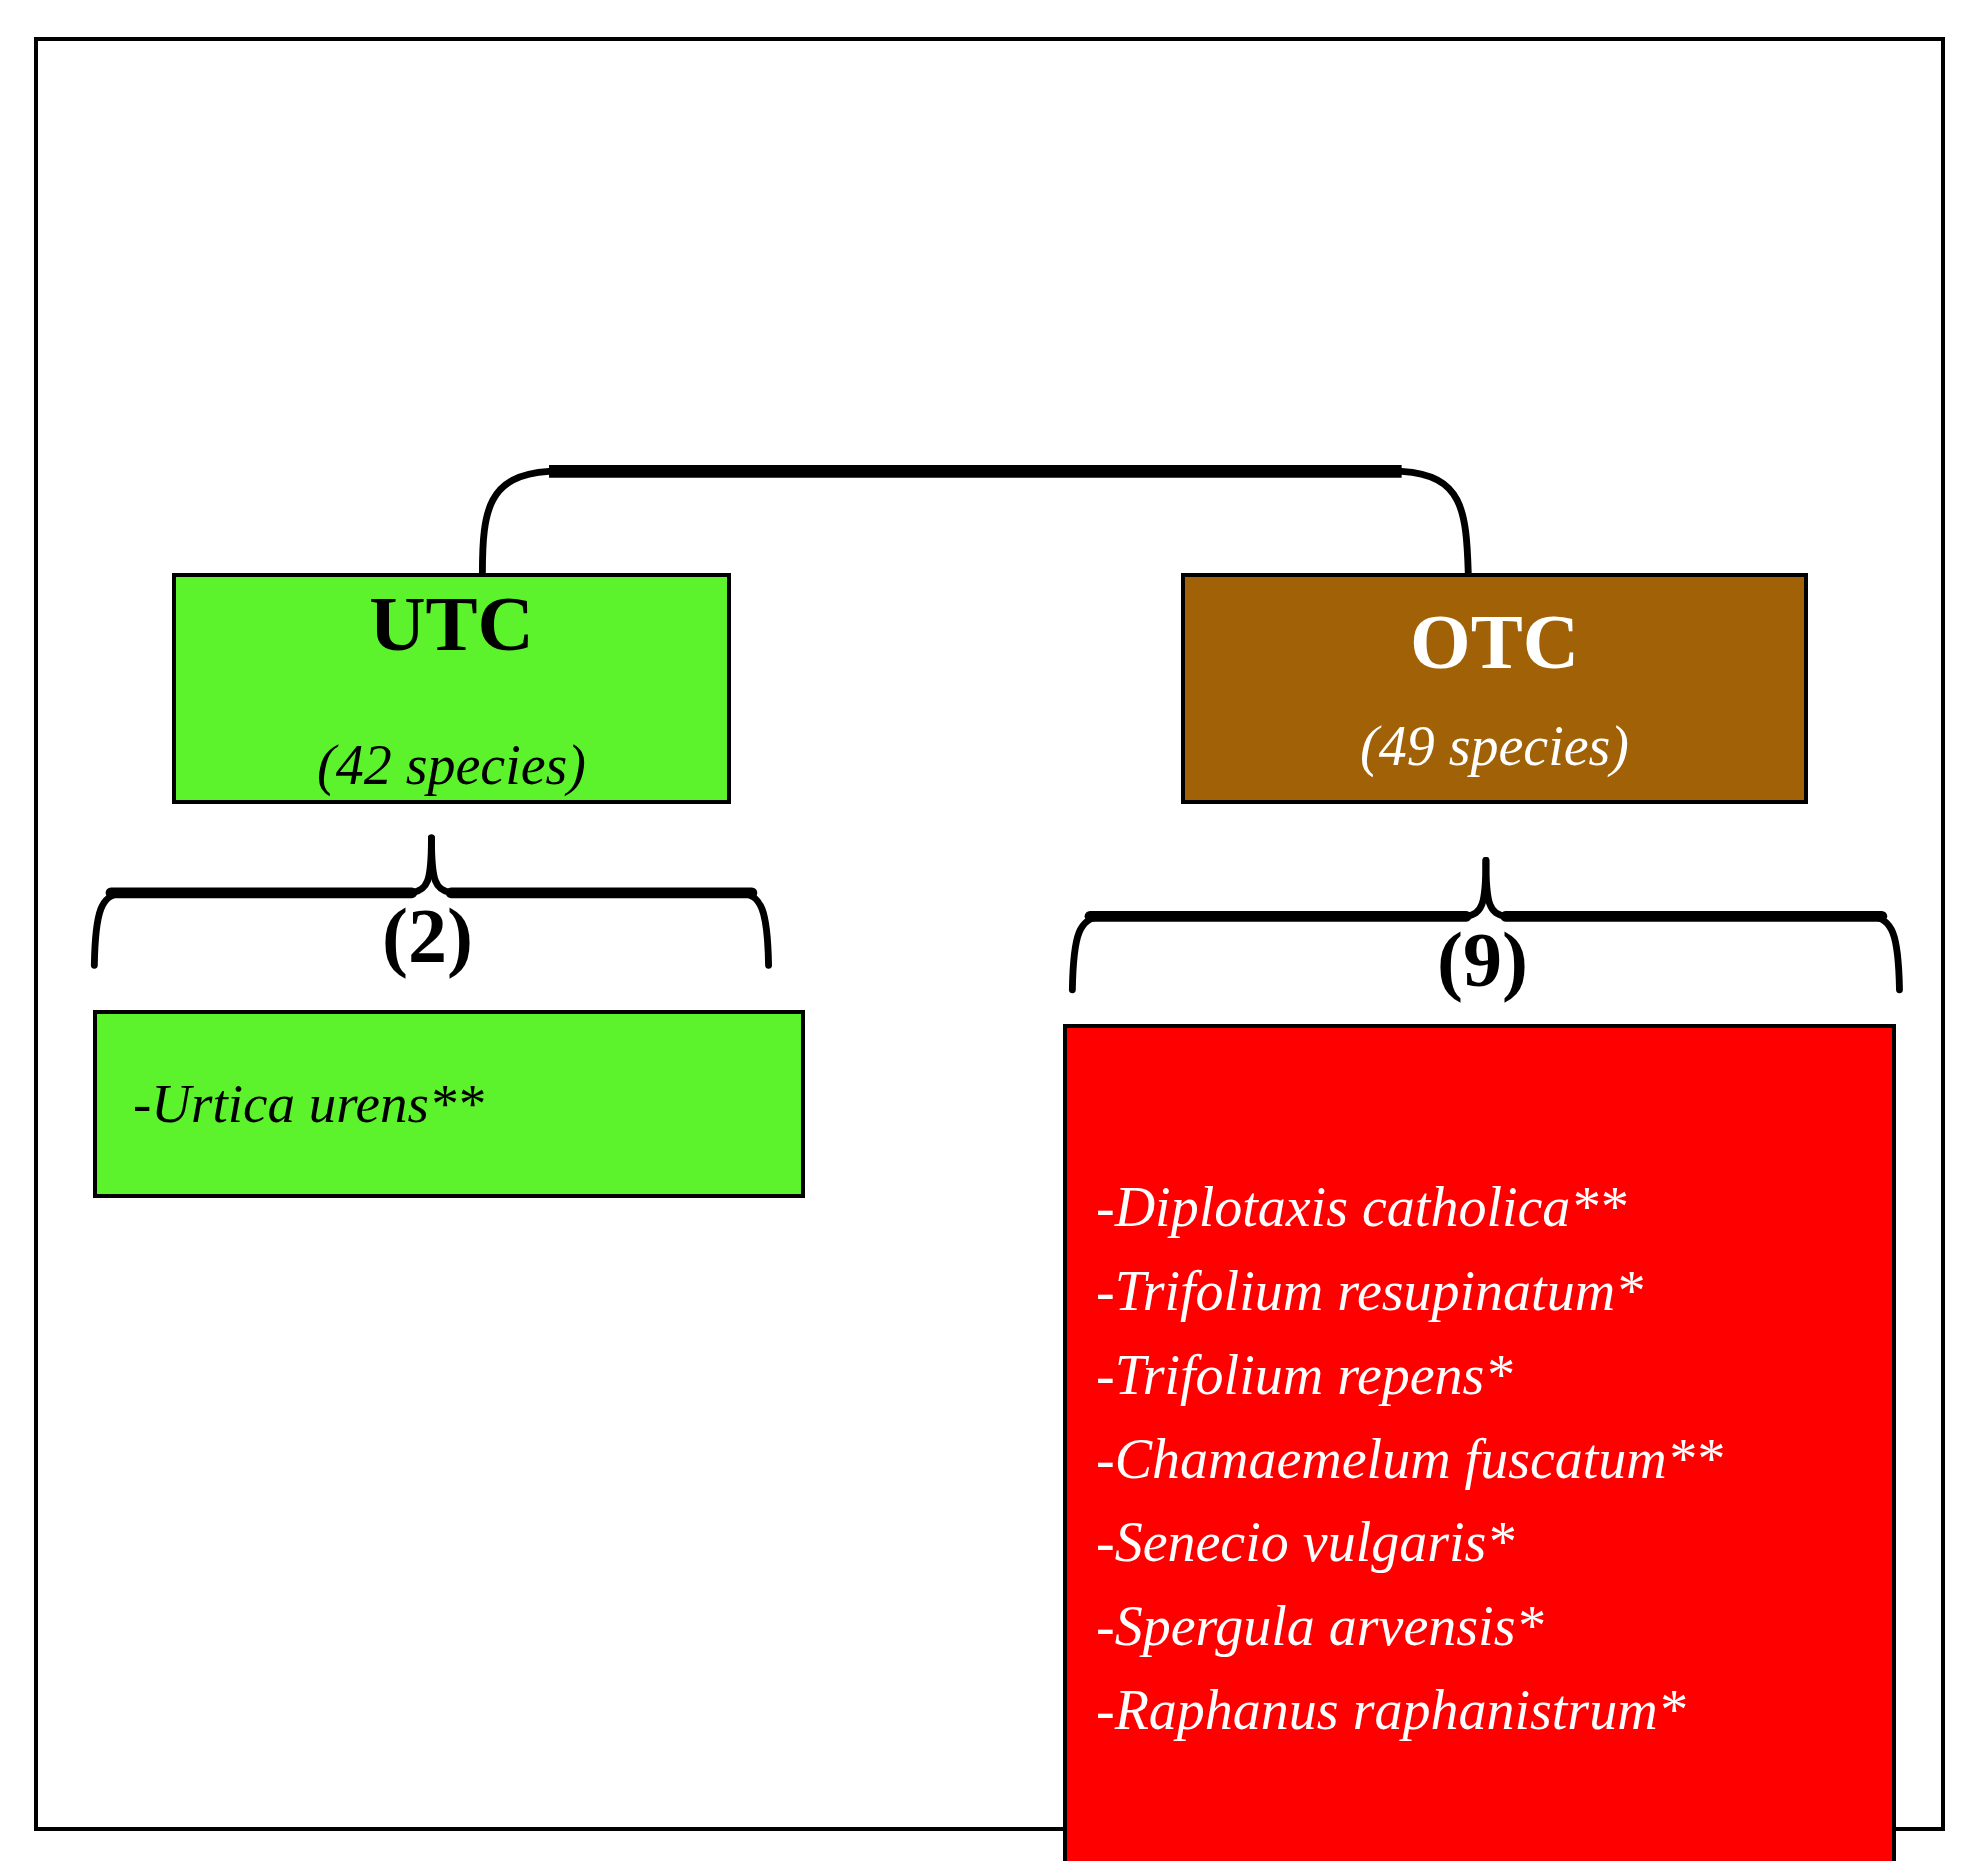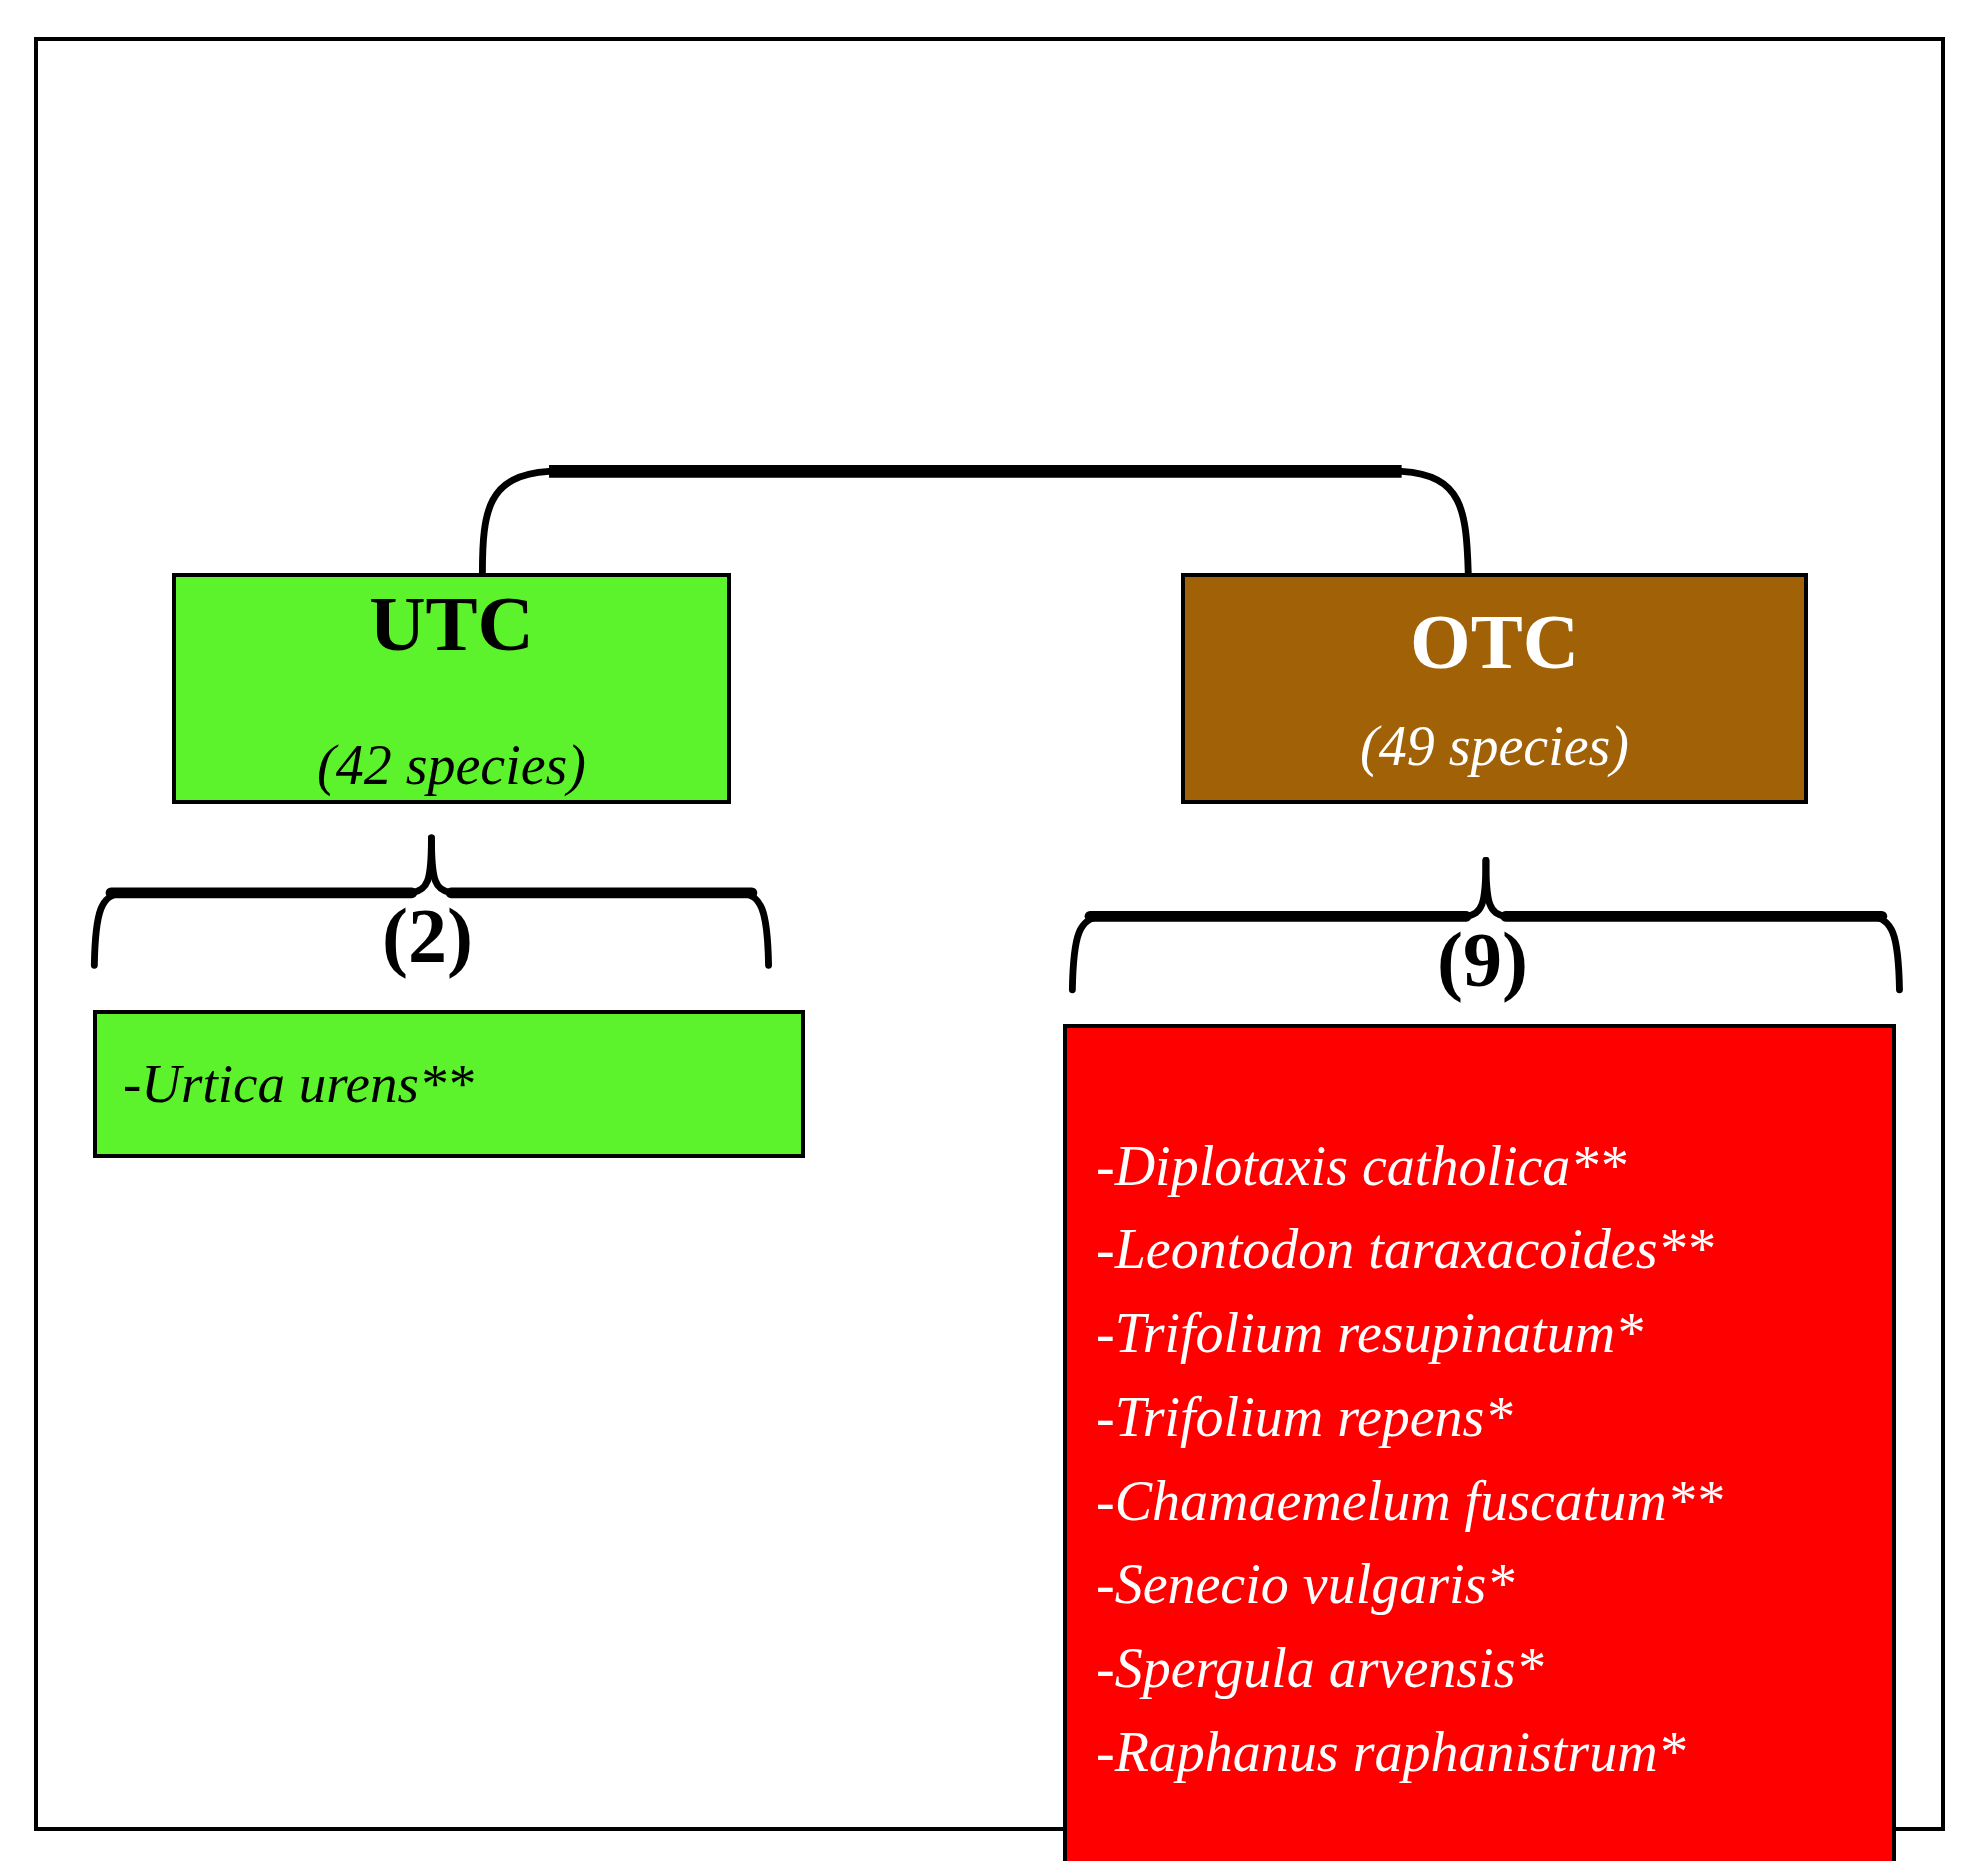--- a/index.html
+++ b/index.html
@@ -109,23 +109,23 @@
     box-sizing: border-box;
     border: 4.9px solid #000000;
     display: flex;
     flex-direction: column;
     justify-content: center;
   }
   .box-list-utc {
     left: 93px;
     top: 1010px;
     width: 712px;
-    height: 148px;
+    height: 188px;
     background: #5cf22c;
-    padding: 0 0 0 26px;
+    padding: 0 0 0 36px;
   }
   .box-list-otc {
     left: 1063px;
     top: 1024px;
     width: 833px;
     height: 871px;
     background: #ff0000;
     padding: 0 0 0 29px;
   }
   .species-item {
@@ -203,21 +203,20 @@
 
   <div class="brace-count count-utc">(2)</div>
   <div class="brace-count count-otc">(9)</div>
 
   <div class="box-list box-list-utc">
     <div class="species-item dark-text">-Urtica urens**</div>
   </div>
 
   <div class="box-list box-list-otc">
     <div class="species-item light-text">-Diplotaxis catholica**</div>
-    <div class="species-item light-text">-Leontodon taraxacoides**</div>
     <div class="species-item light-text">-Trifolium resupinatum*</div>
     <div class="species-item light-text">-Trifolium repens*</div>
     <div class="species-item light-text">-Chamaemelum fuscatum**</div>
     <div class="species-item light-text">-Senecio vulgaris*</div>
     <div class="species-item light-text">-Spergula arvensis*</div>
     <div class="species-item light-text">-Raphanus raphanistrum*</div>
   </div>
 
 </div>
 

